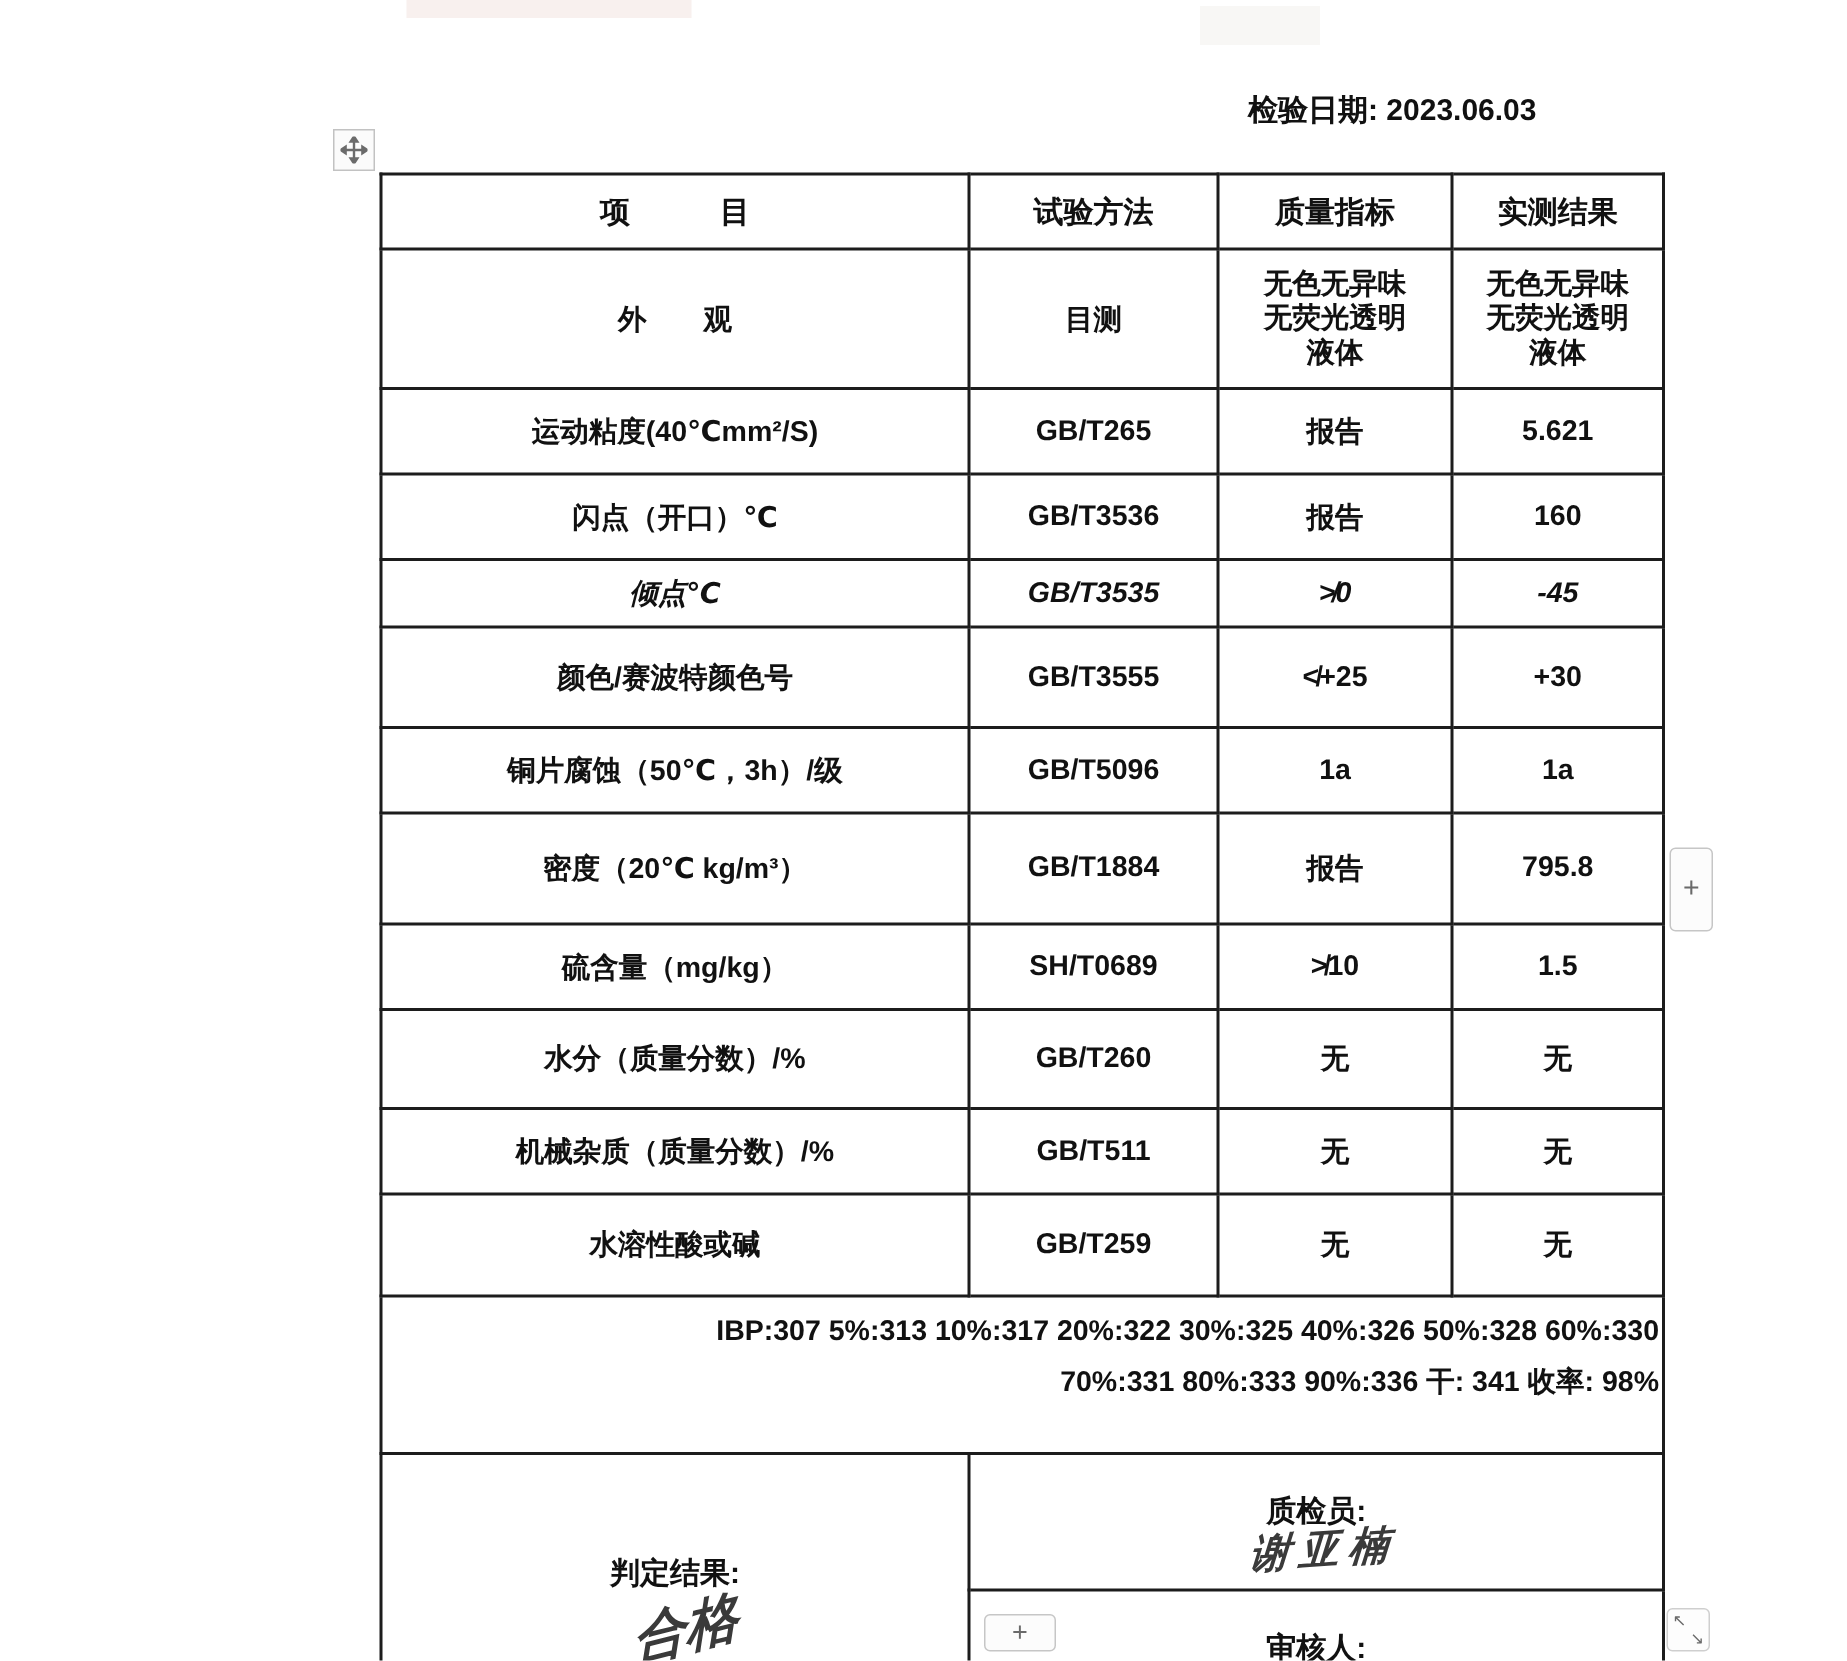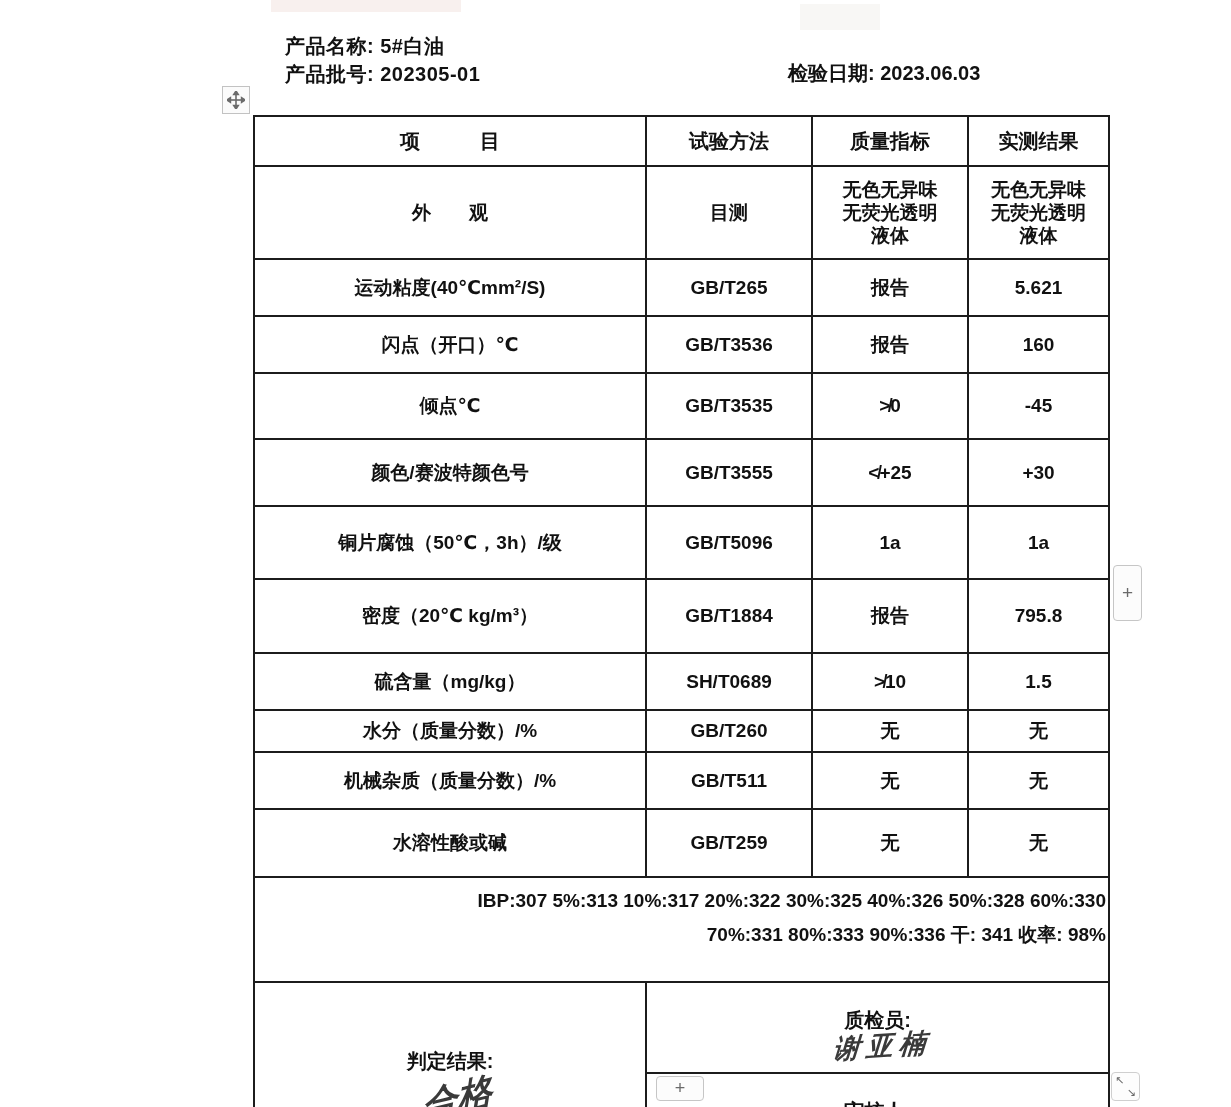--- a/index.html
+++ b/index.html
@@ -9,21 +9,21 @@
 
   
   .smudge1 { position:absolute; left:271px; top:0; width:190px; height:12px;
              background:#f6ebe8; opacity:.75; }
   .smudge2 { position:absolute; left:800px; top:4px; width:80px; height:26px;
              background:#f4f1ef; opacity:.6; }
 
   
   .titleblock { position:absolute; left:285px; top:32px; font-weight:700; font-size:20px;
                 line-height:28px; letter-spacing:.5px; }
-  .datefield  { position:absolute; left:788px; top:60px; font-weight:700; font-size:20px; }
+  .datefield  { position:absolute; left:832px; top:60px; font-weight:700; font-size:20px; }
 
   
   .move-handle { position:absolute; left:222px; top:86px; width:28px; height:28px;
                  border:1px solid #c2c2c2; background:#fbfbfb; display:flex;
                  align-items:center; justify-content:center; }
 
   
   table.report { position:absolute; left:253px; top:115px; width:855px;
                  border-collapse:collapse; table-layout:fixed; }
   table.report td, table.report th {
@@ -62,24 +62,20 @@
   .resize-handle .se { position:absolute; right:3px; bottom:1px; }
 </style>
 </head>
 <body>
 
 <div class="page">
 
   <div class="smudge1"></div>
   <div class="smudge2"></div>
 
-  <div class="titleblock">
-    <div>产品名称: 5#白油</div>
-    <div>产品批号: 202305-01</div>
-  </div>
   <div class="datefield">检验日期: 2023.06.03</div>
 
   <div class="move-handle">
     <svg width="18" height="18" viewBox="0 0 18 18">
       <g stroke="#6b6b6b" stroke-width="1.6" fill="#6b6b6b">
         <line x1="9" y1="2.5" x2="9" y2="15.5"></line>
           <line x1="2.5" y1="9" x2="15.5" y2="9"></line>
         <path d="M9 0 L6.8 3.4 L11.2 3.4 Z"></path>
           <path d="M9 18 L6.8 14.6 L11.2 14.6 Z"></path>
         <path d="M0 9 L3.4 6.8 L3.4 11.2 Z"></path>
@@ -120,51 +116,51 @@
       <td>GB/T265</td>
       <td>报告</td>
       <td>5.621</td>
     </tr>
     <tr style="height:57px;">
       <td>闪点（开口）℃</td>
       <td>GB/T3536</td>
       <td>报告</td>
       <td>160</td>
     </tr>
-    <tr style="height:66px;">
+    <tr style="height:45px;font-style:italic;">
       <td>倾点℃</td>
       <td>GB/T3535</td>
       <td>≯0</td>
       <td>-45</td>
     </tr>
     <tr style="height:67px;">
       <td>颜色/赛波特颜色号</td>
       <td>GB/T3555</td>
       <td>≮+25</td>
       <td>+30</td>
     </tr>
-    <tr style="height:73px;">
+    <tr style="height:57px;">
       <td>铜片腐蚀（50℃，3h）/级</td>
       <td>GB/T5096</td>
       <td>1a</td>
       <td>1a</td>
     </tr>
     <tr style="height:74px;">
       <td>密度（20℃ kg/m³）</td>
       <td>GB/T1884</td>
       <td>报告</td>
       <td>795.8</td>
     </tr>
     <tr style="height:57px;">
       <td>硫含量（mg/kg）</td>
       <td>SH/T0689</td>
       <td>≯10</td>
       <td>1.5</td>
     </tr>
-    <tr style="height:42px;">
+    <tr style="height:66px;">
       <td>水分（质量分数）/%</td>
       <td>GB/T260</td>
       <td>无</td>
       <td>无</td>
     </tr>
     <tr style="height:57px;">
       <td>机械杂质（质量分数）/%</td>
       <td>GB/T511</td>
       <td>无</td>
       <td>无</td>

